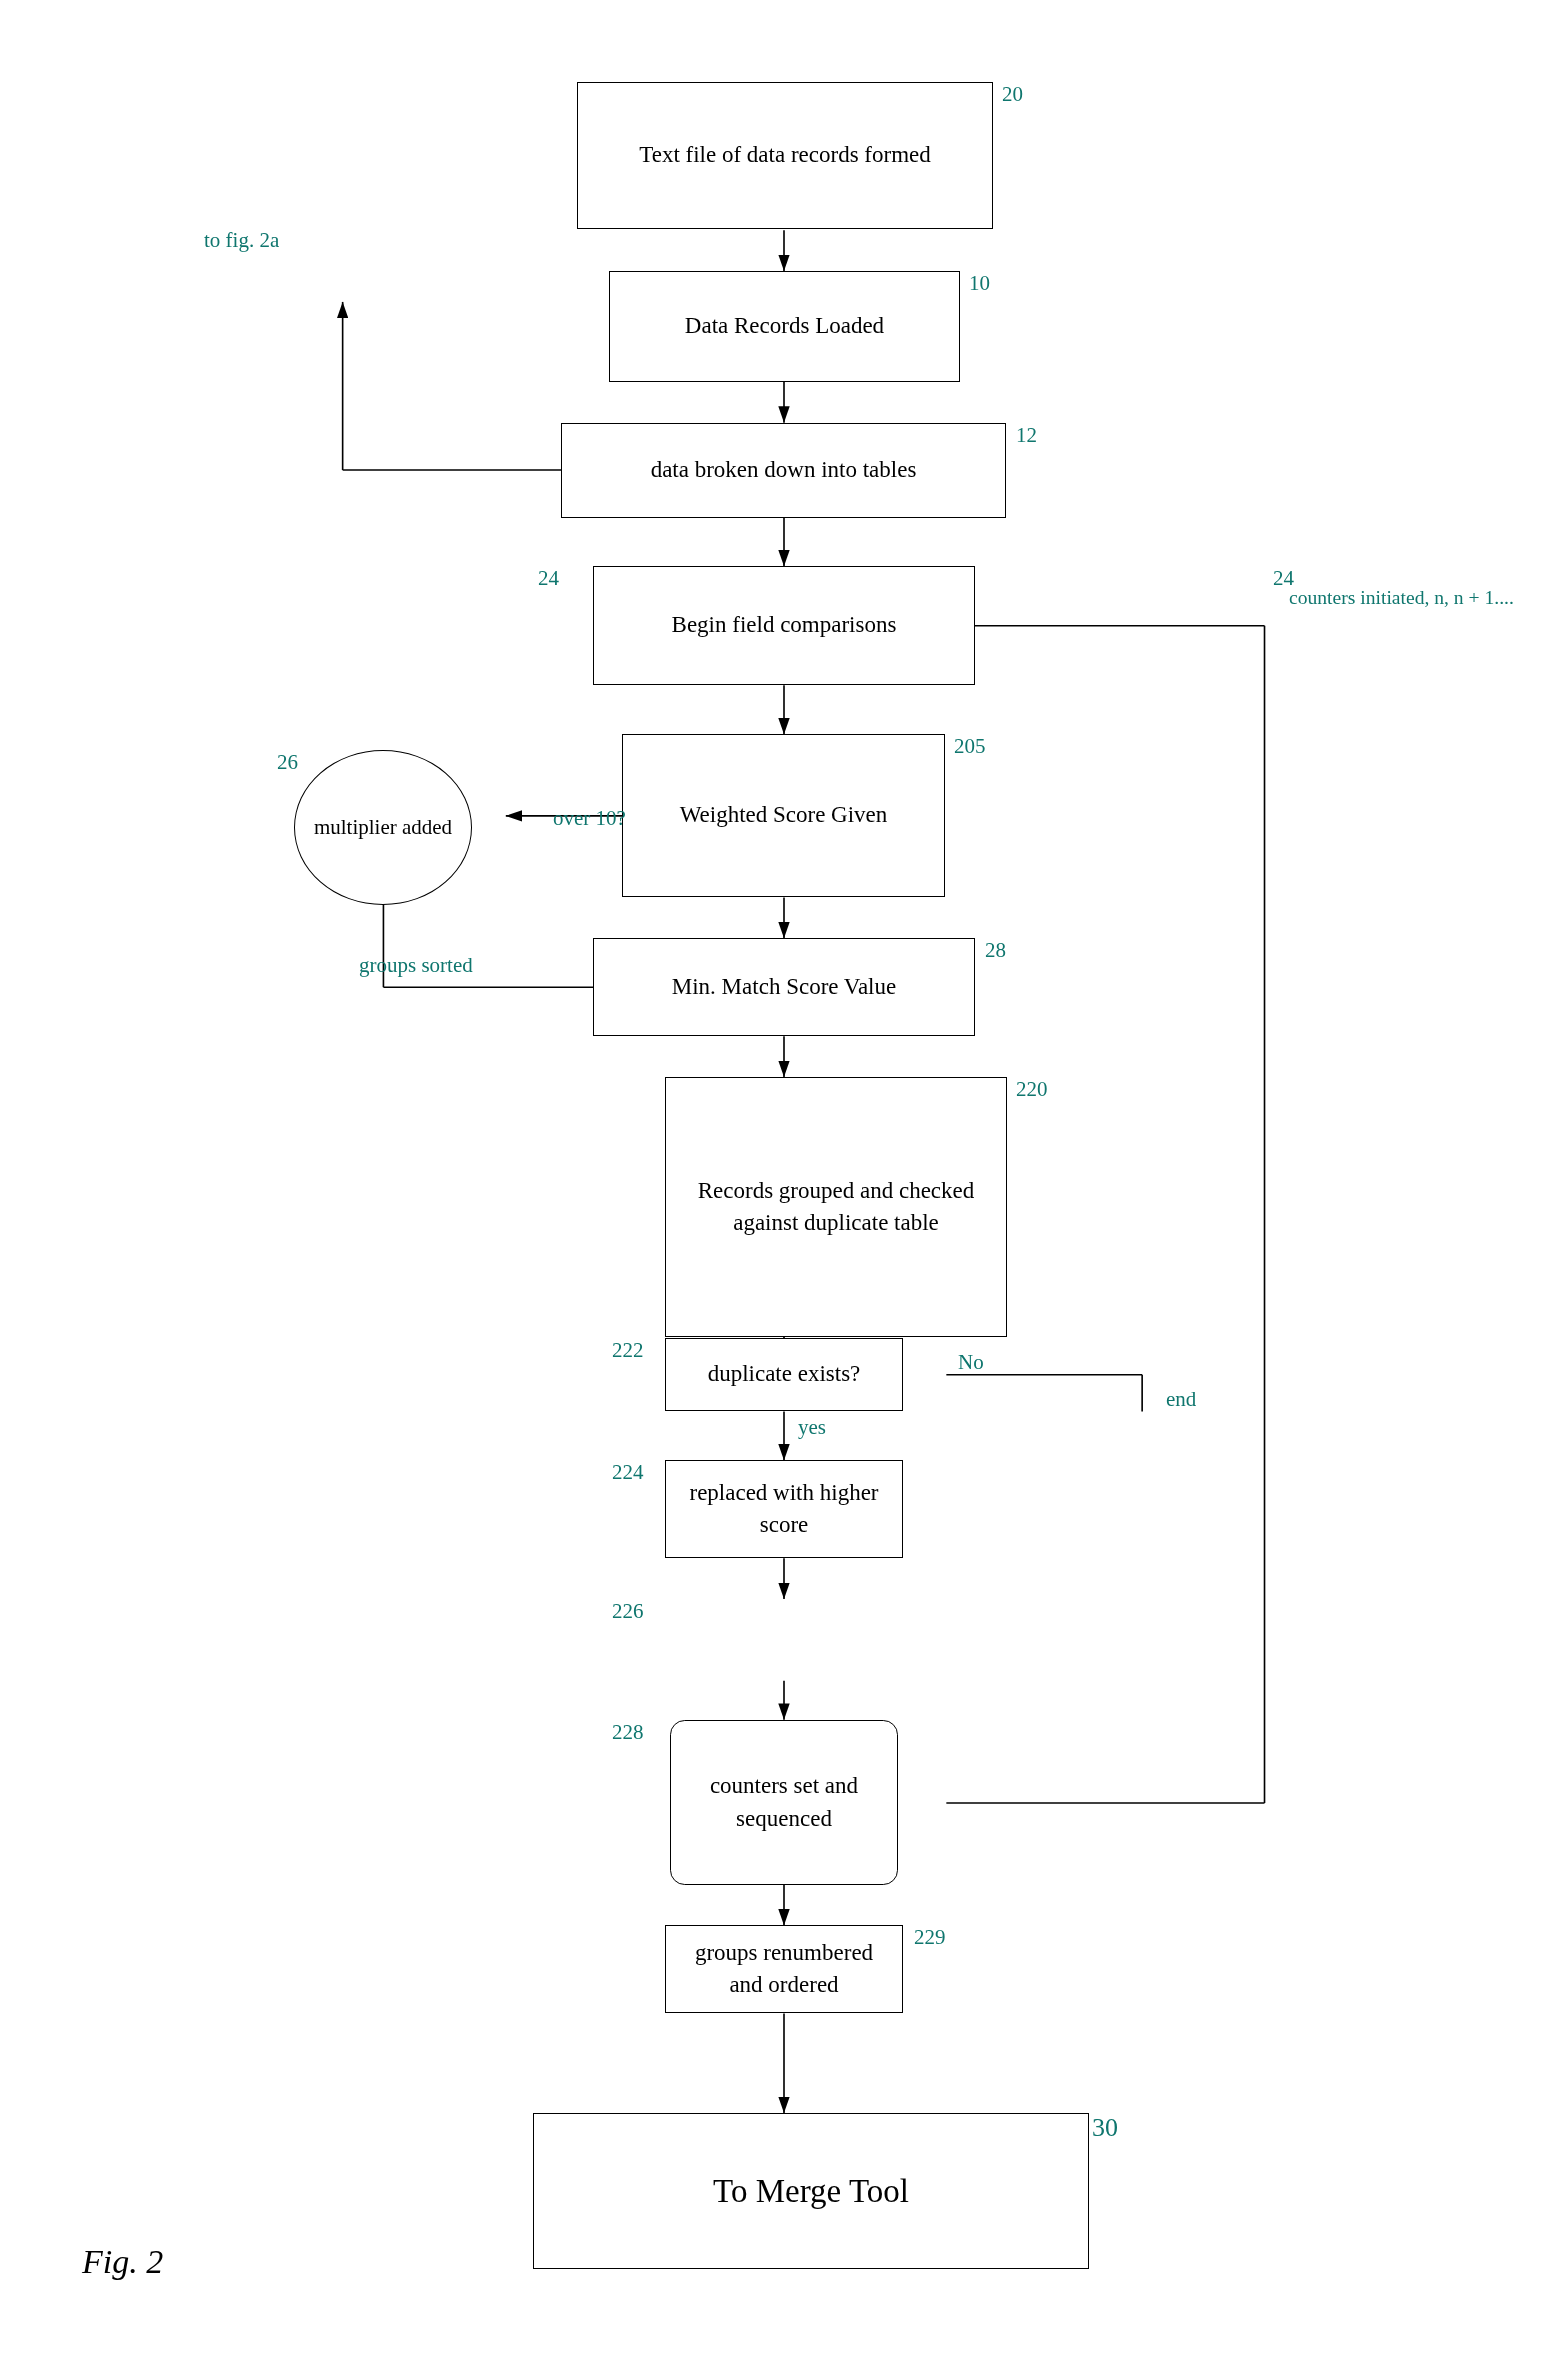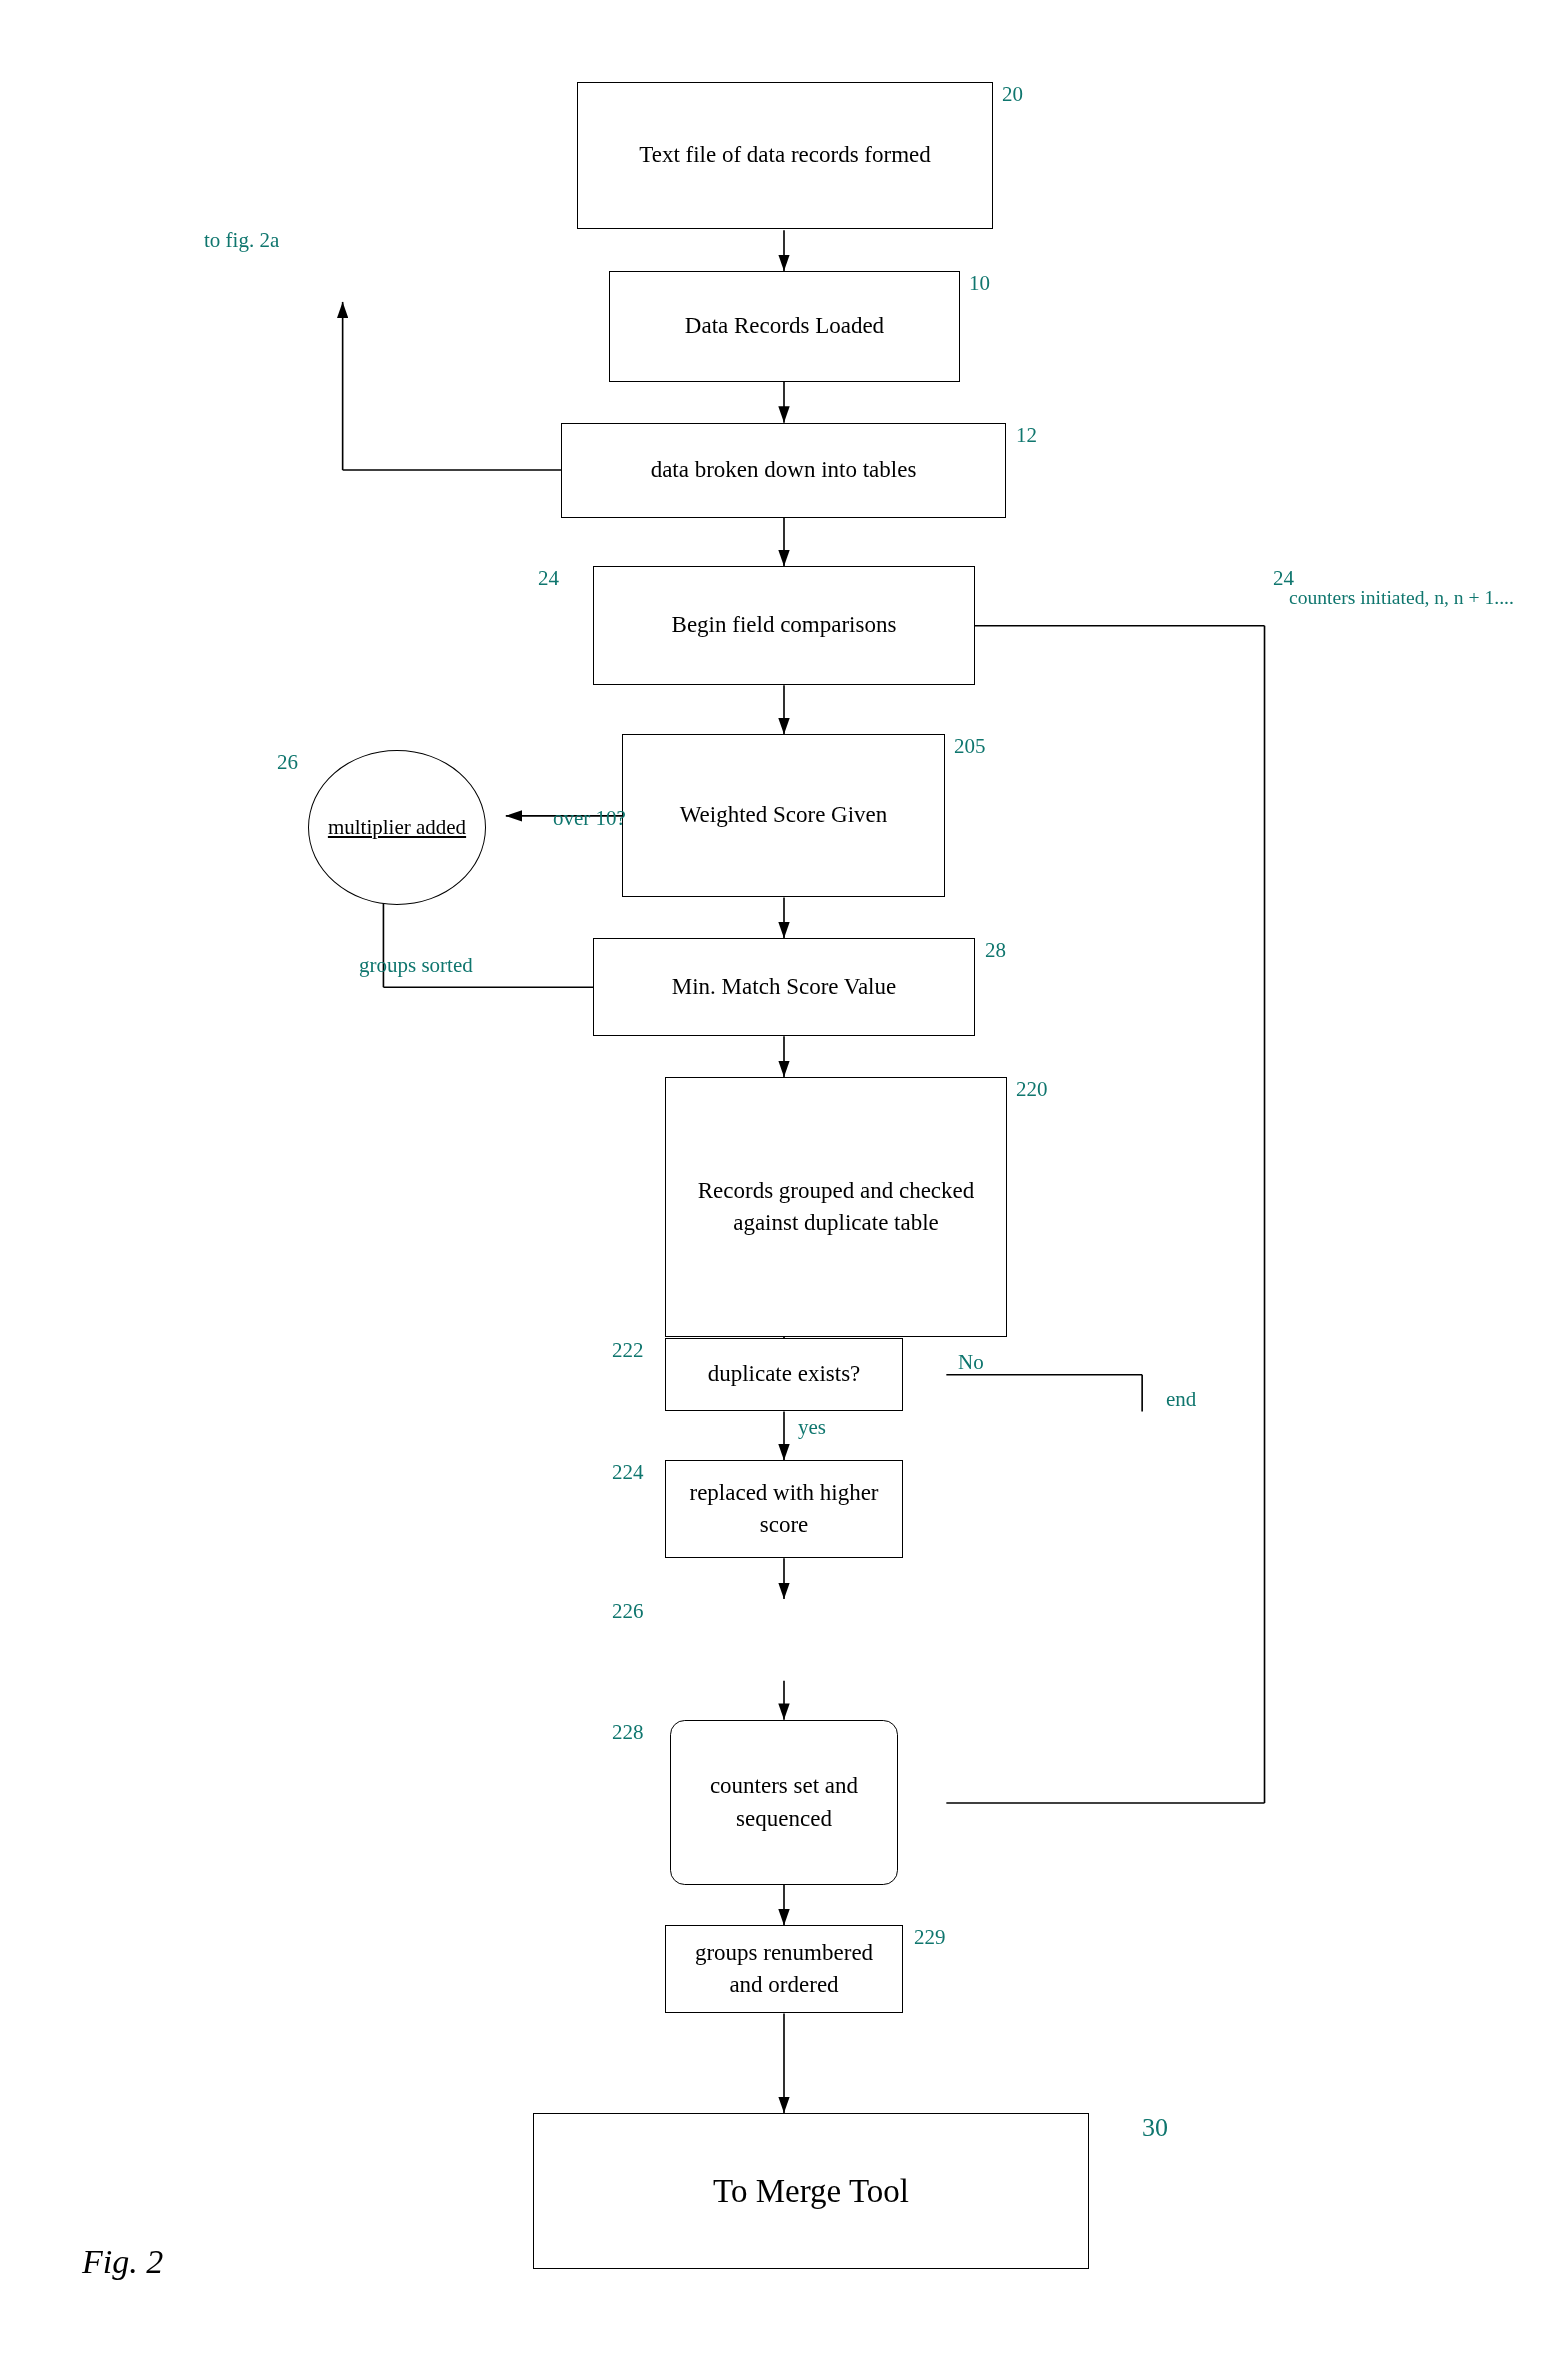--- a/index.html
+++ b/index.html
@@ -196,23 +196,23 @@
   <span class="label" style="left:612px; top:1720px;">228</span>
 
   <div class="flow-box" style="left:665px; top:1925px; width:238px; height:88px;">
     <span>groups renumbered and ordered</span>
   </div>
   <span class="label" style="left:914px; top:1925px;">229</span>
 
   <div class="flow-box" style="left:533px; top:2113px; width:556px; height:156px;">
     <span style="font-size:33px;">To Merge Tool</span>
   </div>
-  <span class="label" style="left:1142px; top:2113px; font-size:26px;">30</span>
-
-  <div class="flow-circle" style="left:308px; top:750px; width:178px; height:155px;text-decoration:underline;">
+  <span class="label" style="left:1092px; top:2113px; font-size:26px;">30</span>
+
+  <div class="flow-circle" style="left:294px; top:750px; width:178px; height:155px;">
     <span>multiplier added</span>
   </div>
   <span class="label" style="left:277px; top:750px;">26</span>
 
   <span class="label" style="left:204px; top:228px; font-size:21px;">to fig. 2a</span>
 
   <span class="label" style="left:553px; top:806px; font-size:21px;">over 10?</span>
 
   <span class="label" style="left:359px; top:953px; font-size:21px;">groups sorted</span>
 

